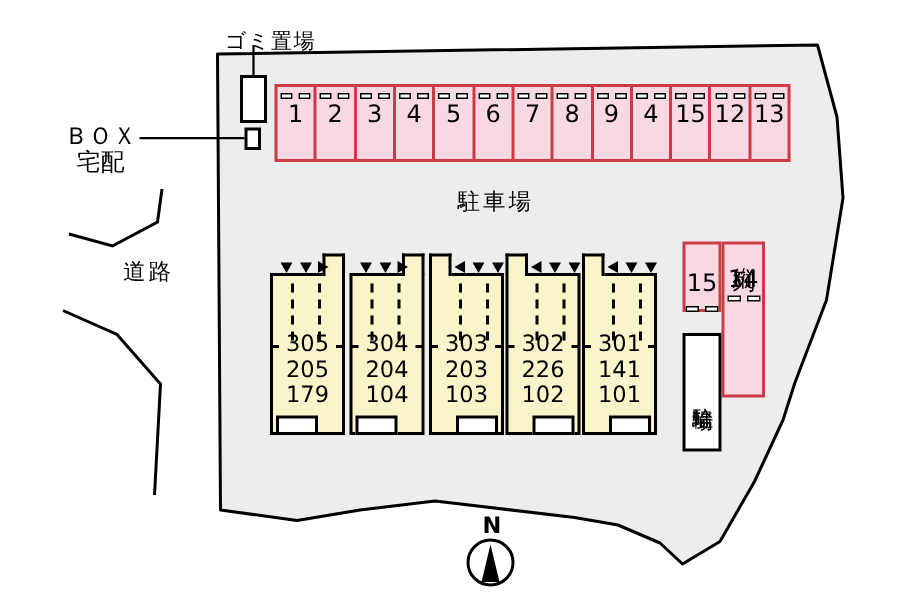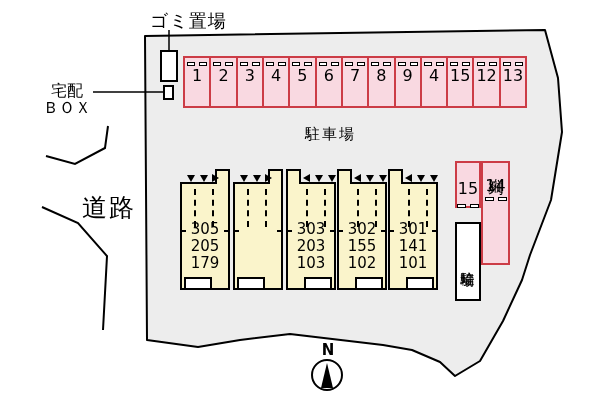--- a/index.html
+++ b/index.html
@@ -3,23 +3,23 @@
 <meta charset="utf-8">
 <style>
   html,body{margin:0;padding:0;background:#fff;}
   .stage{position:relative;width:600px;height:400px;background:#fff;overflow:hidden;
          font-family:"DejaVu Sans","Liberation Sans",sans-serif;color:#000;}
   .stage svg{position:absolute;left:0;top:0;}
   .abs{position:absolute;}
   .lbl{position:absolute;white-space:nowrap;color:#000;}
 
   
-  .garbage-lbl{left:150px;top:9px;font-size:18px;letter-spacing:1px;}
+  .garbage-lbl{left:150px;top:19px;font-size:14px;letter-spacing:1px;}
   .delivery-lbl{left:38px;top:82px;width:58px;text-align:center;font-size:16px;line-height:17px;}
-  .road-lbl{left:82px;top:191px;font-size:25px;letter-spacing:2px;}
+  .road-lbl{left:82px;top:172px;font-size:15px;letter-spacing:2px;}
   .lot-lbl{left:305px;top:125px;font-size:15px;letter-spacing:2px;}
 
   
   .garbage-box{left:160px;top:50px;width:18px;height:32px;background:#fff;border:2px solid #000;box-sizing:border-box;}
   .delivery-box{left:163px;top:85px;width:11px;height:15px;background:#fff;border:2px solid #000;box-sizing:border-box;}
 
   
   .prow{left:183px;top:56px;width:344px;height:52px;display:flex;
         background:#F9D9E1;border:2px solid #CC3C46;box-sizing:border-box;}
   .space{flex:1;border-left:2px solid #CC3C46;position:relative;display:flex;flex-direction:column;align-items:center;}
@@ -77,22 +77,22 @@
   <svg width="600" height="400" viewBox="0 0 600 400">
     <polygon points="145,36 545,30 558,78 562,132 551,200 530,255 522,280 503,321 480,361 455,376 440,362 412,350 383,345 290,334 240,340 198,347 147,340" fill="#EDEDED" stroke="#000" stroke-width="2" stroke-linejoin="round"></polygon>
     <polyline points="108,126 105,148 75,164 46,156" fill="none" stroke="#000" stroke-width="2"></polyline>
     <polyline points="42,207 78,223 107,256 103,330" fill="none" stroke="#000" stroke-width="2"></polyline>
     <line x1="169" y1="30" x2="169" y2="64" stroke="#000" stroke-width="1.5"></line>
     <line x1="93" y1="92" x2="166" y2="92" stroke="#000" stroke-width="1.5"></line>
   </svg>
 
   <div class="lbl garbage-lbl">ゴミ置場</div>
   <div class="lbl delivery-lbl">
+    <div>ＢＯＸ</div>
     <div>宅配</div>
-    <div>ＢＯＸ</div>
   </div>
   <div class="lbl road-lbl">道路</div>
   <div class="lbl lot-lbl">駐車場</div>
 
   <div class="abs garbage-box"></div>
   <div class="abs delivery-box"></div>
 
   <div class="abs prow">
     <div class="space">
         <div class="dashes">
@@ -206,20 +206,25 @@
 
   <div class="unit tab-right" style="left:233px">
     <div class="tab"></div>
     <div class="tri down" style="left:5px"></div>
     <div class="tri down" style="left:18px"></div>
     <div class="tri right" style="left:30px"></div>
     <div class="dash-v" style="left:12px"></div>
     <div class="dash-v" style="left:30px"></div>
     <div class="side-dash sd-l"></div>
     <div class="side-dash sd-r"></div>
+    <div class="rooms">
+      <div>304</div>
+      <div>204</div>
+      <div>104</div>
+    </div>
     <div class="notch"></div>
   </div>
 
   <div class="unit tab-left" style="left:286px">
     <div class="tab"></div>
     <div class="tri left" style="left:15px"></div>
     <div class="tri down" style="left:27px"></div>
     <div class="tri down" style="left:40px"></div>
     <div class="dash-v" style="left:18px"></div>
     <div class="dash-v" style="left:36px"></div>
@@ -237,21 +242,21 @@
     <div class="tab"></div>
     <div class="tri left" style="left:15px"></div>
     <div class="tri down" style="left:27px"></div>
     <div class="tri down" style="left:40px"></div>
     <div class="dash-v" style="left:18px"></div>
     <div class="dash-v" style="left:36px"></div>
     <div class="side-dash sd-l"></div>
     <div class="side-dash sd-r"></div>
     <div class="rooms">
       <div>302</div>
-      <div>155</div>
+      <div>226</div>
       <div>102</div>
     </div>
     <div class="notch"></div>
   </div>
 
   <div class="unit tab-left" style="left:388px">
     <div class="tab"></div>
     <div class="tri left" style="left:15px"></div>
     <div class="tri down" style="left:27px"></div>
     <div class="tri down" style="left:40px"></div>

